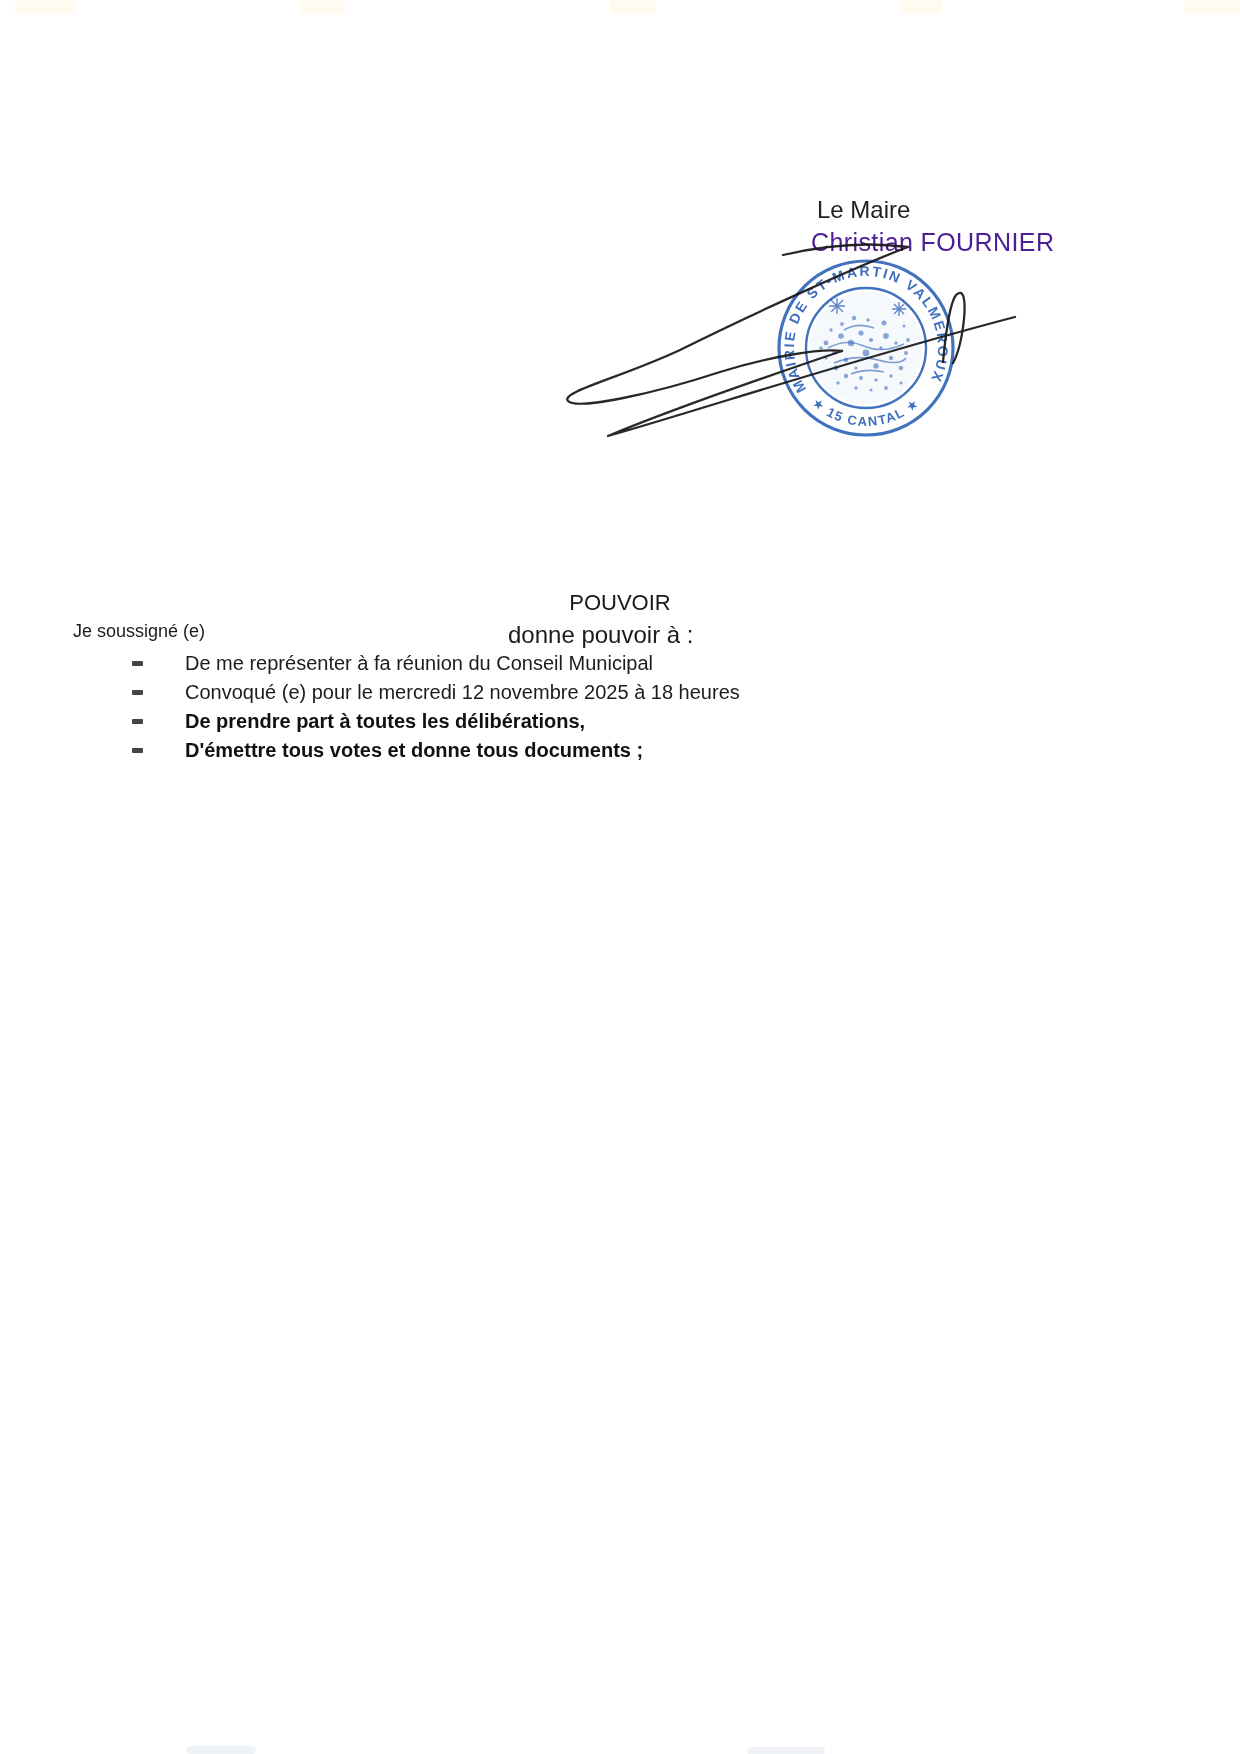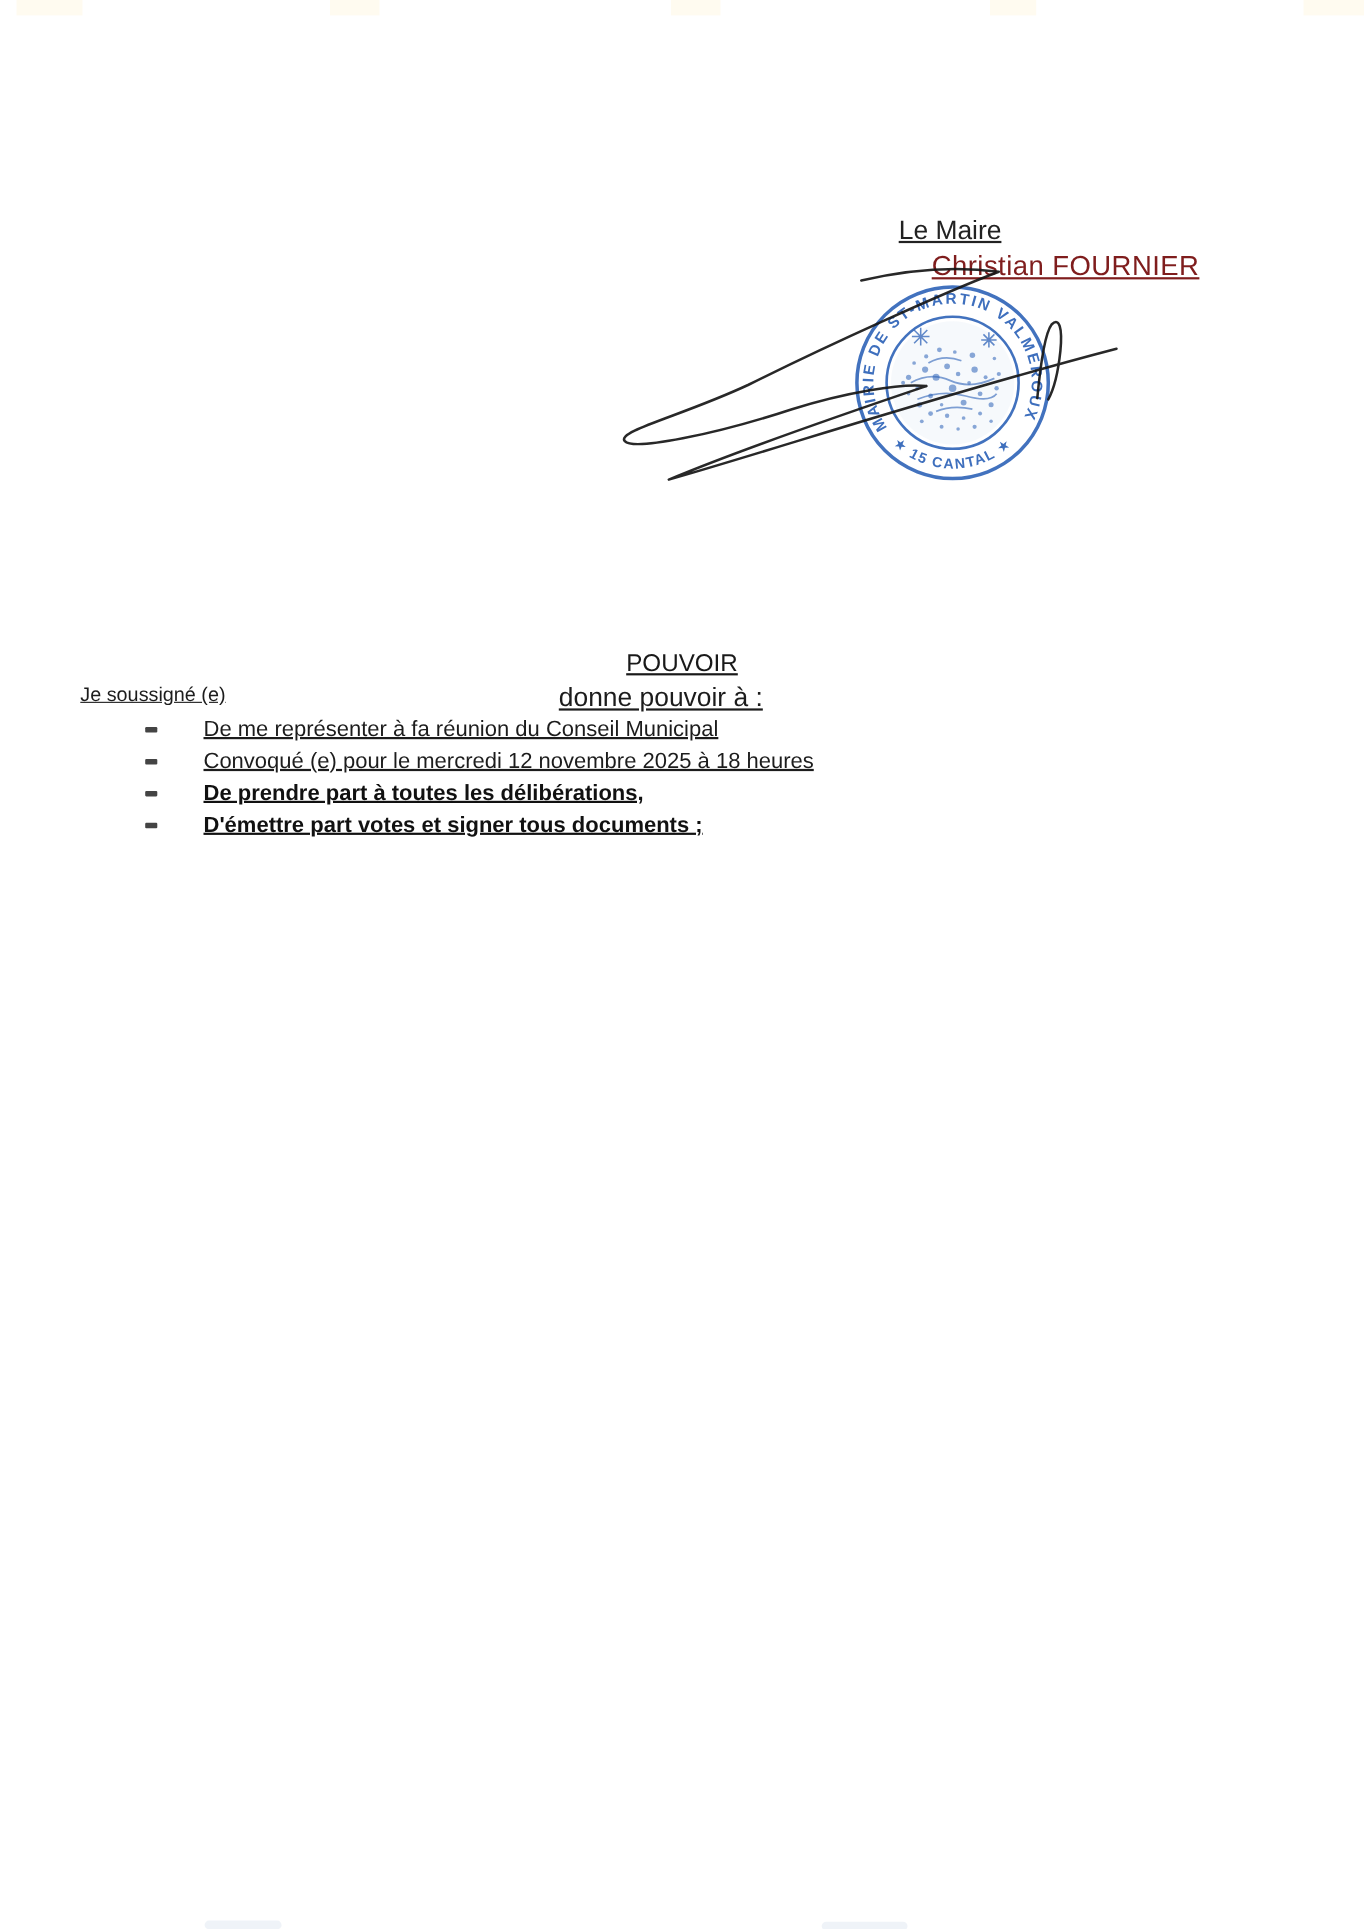--- a/index.html
+++ b/index.html
@@ -1,23 +1,23 @@
 <!DOCTYPE html>
 <html><head>
 <meta charset="utf-8">
 <style>
   html,body{margin:0;padding:0;background:#ffffff;}
   .page{
     position:relative;width:1240px;height:1754px;background:#ffffff;overflow:hidden;
     font-family:"Liberation Sans","DejaVu Sans",sans-serif;color:#1c1c1c;
   }
   .abs{position:absolute;}
-  .txt{white-space:nowrap;line-height:1.2;text-decoration:underline;}
+  .txt{white-space:nowrap;line-height:1.2;}
   .role{left:817px;top:196px;font-size:24px;color:#222;}
-  .signer{left:811px;top:227px;font-size:25px;letter-spacing:.4px;color:#7f1d1d;margin-left:36px;}
+  .signer{left:811px;top:227px;font-size:25px;letter-spacing:.4px;color:#4c1d95;}
   .stamp-svg{left:766px;top:248px;width:200px;height:200px;}
   .sig-svg{left:500px;top:220px;width:540px;height:240px;}
   .title{left:480px;top:590px;width:280px;text-align:center;font-size:22px;font-weight:500;color:#191919;}
   .intro-left{left:73px;top:621px;font-size:18px;}
   .intro-right{left:508px;top:621px;font-size:24px;}
   .bullet-row{left:130px;height:26px;font-size:20px;}
   .b0{top:651px;} .b1{top:680px;} .b2{top:709px;font-weight:700;color:#111;} .b3{top:738px;font-weight:700;color:#111;}
   .bullet-marker{position:absolute;left:2px;top:10px;width:11px;height:4.5px;background:#2a2a2a;border-radius:1px;opacity:.88;}
   .bullet-text{position:absolute;left:55px;top:0;white-space:nowrap;}
   .scan-top{top:0;height:14px;background:#fffbee;opacity:.9;}
@@ -126,19 +126,19 @@
   <div class="abs bullet-row b1">
     <span class="bullet-marker"></span>
     <span class="bullet-text txt">Convoqué (e) pour le mercredi 12 novembre 2025 à 18 heures</span>
   </div>
   <div class="abs bullet-row b2">
     <span class="bullet-marker"></span>
     <span class="bullet-text txt">De prendre part à toutes les délibérations,</span>
   </div>
   <div class="abs bullet-row b3">
     <span class="bullet-marker"></span>
-    <span class="bullet-text txt">D'émettre part votes et signer tous documents ;</span>
+    <span class="bullet-text txt">D'émettre tous votes et donne tous documents ;</span>
   </div>
 
   <div class="abs scan-bottom" style="left:186px;top:1746px;width:70px;"></div>
   <div class="abs scan-bottom" style="left:747px;top:1747px;width:78px;"></div>
 
 </div>
 
 </body></html>

